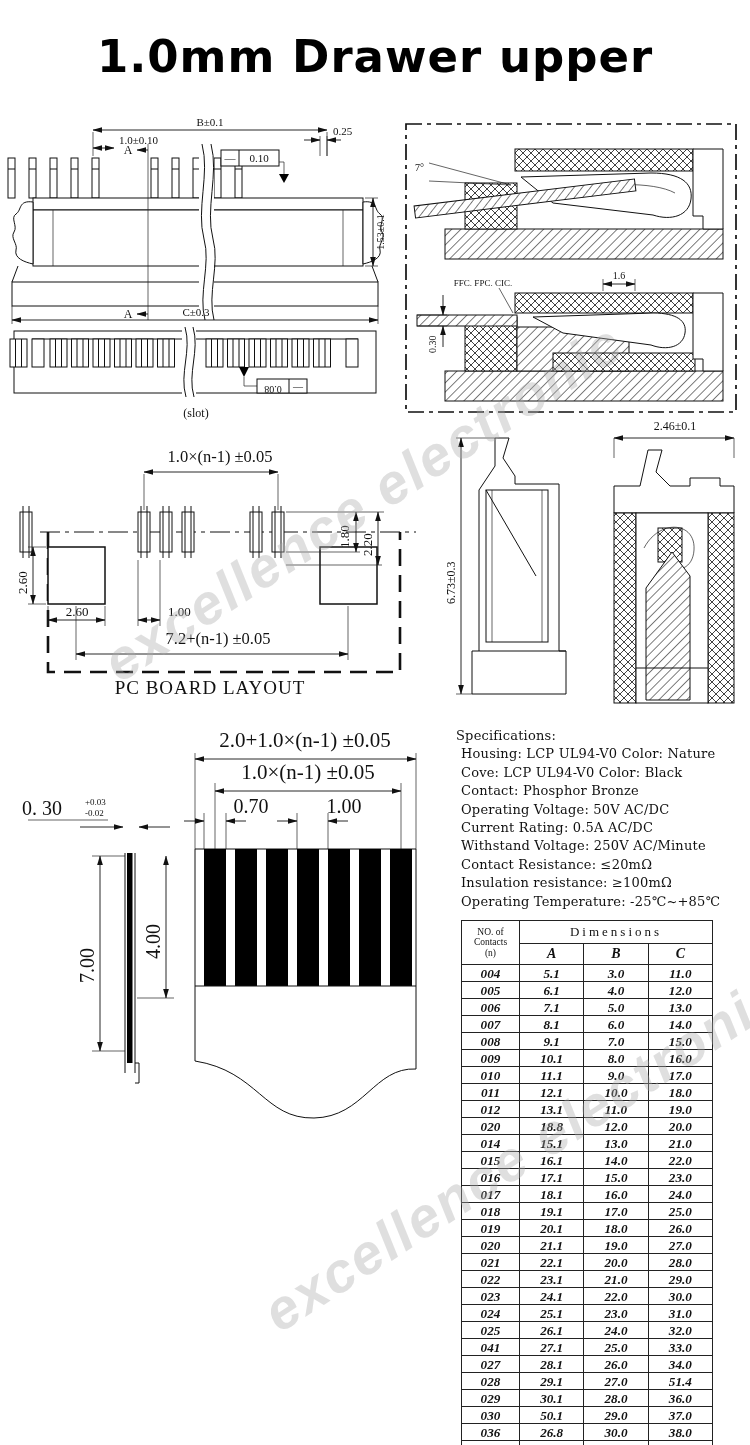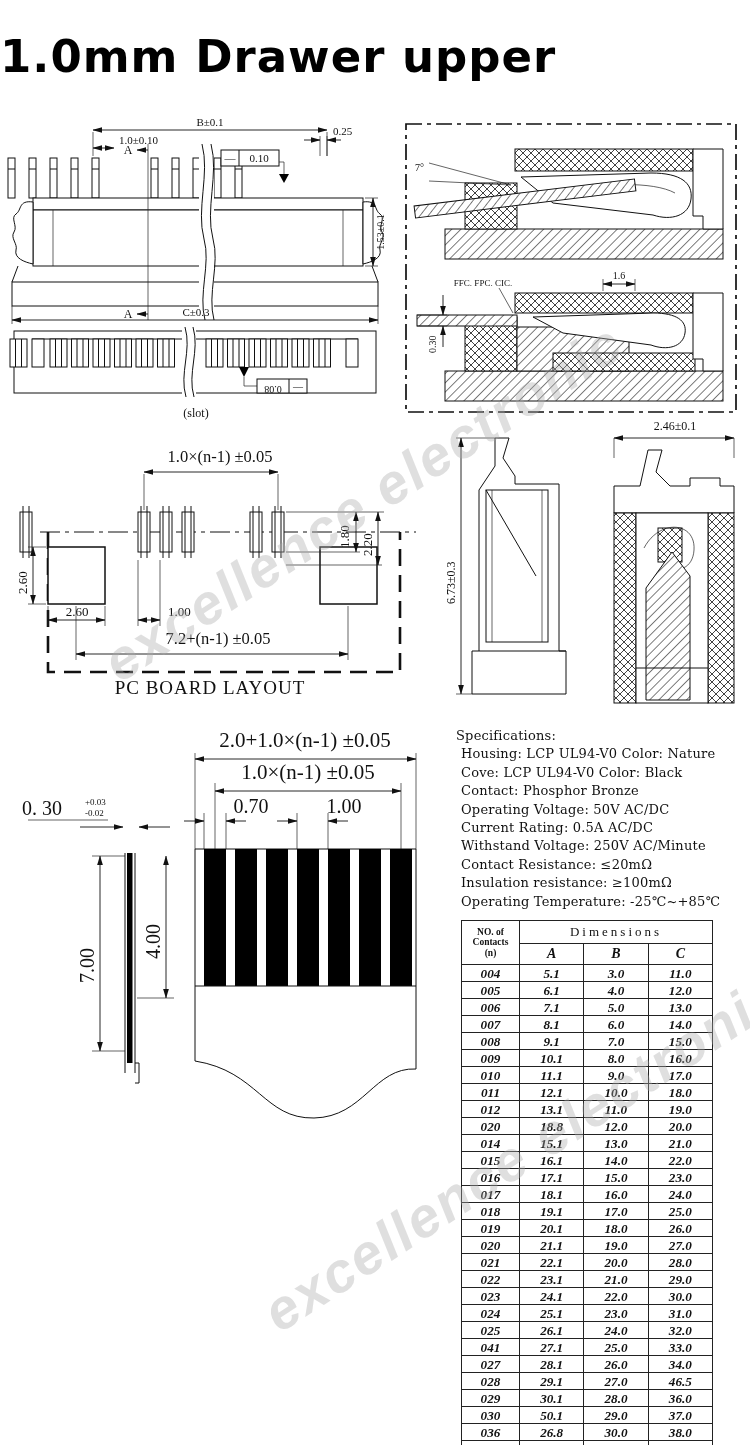--- a/index.html
+++ b/index.html
@@ -1,19 +1,19 @@
 <!DOCTYPE html>
 <html><head>
 <meta charset="utf-8">
 <style>
   html,body{margin:0;padding:0;background:#ffffff;}
   #page{position:relative;width:750px;height:1445px;background:#fff;overflow:hidden;
         font-family:"Liberation Serif",serif;color:#111;}
   .abs{position:absolute;}
-  #title{top:30px;left:0;width:750px;text-align:left;
+  #title{top:30px;left:0;width:750px;text-align:center;
          font-family:"DejaVu Sans",sans-serif;font-weight:bold;font-size:45px;letter-spacing:1px;color:#000;}
   svg{display:block;overflow:visible;}
   svg text{font-family:"Liberation Serif",serif;fill:#111;}
   .ln{stroke:#111;stroke-width:1;fill:none;}
   .thin{stroke:#222;stroke-width:0.7;fill:none;}
   .dim{stroke:#111;stroke-width:0.9;fill:none;}
   .wht{fill:#fff;stroke:#111;stroke-width:1;}
   .wht2{fill:#fff;stroke:#111;stroke-width:1.5;}
   .blk{fill:#000;stroke:none;}
   .t11{font-size:11px;}
@@ -26,21 +26,21 @@
   .t20{font-size:20px;}
   .t21{font-size:21px;}
   .mid{text-anchor:middle;}
   #specs{top:727px;left:456px;width:296px;font-family:"DejaVu Serif",serif;
          font-size:13px;line-height:18.4px;letter-spacing:0.2px;color:#111;}
   #specs .sp-line{padding-left:5px;white-space:nowrap;}
   #dim-table{border-collapse:collapse;background:#fff;table-layout:fixed;}
   #dim-table th,#dim-table td{border:1px solid #222;text-align:center;padding:0;}
   #dim-table{border:1.5px solid #111;}
   #dim-table td{font-style:italic;font-weight:bold;font-size:13.2px;height:16px;line-height:15px;}
-  #dim-table .colhead{font-size:9.5px;font-style:normal;font-weight:bold;line-height:10.5px;width:57px;}
+  #dim-table .colhead{font-size:9.5px;font-style:normal;font-weight:normal;line-height:10.5px;width:57px;}
   #dim-table .grouphead{font-size:13px;letter-spacing:3px;font-weight:normal;height:22px;}
   #dim-table .abc{font-style:italic;font-weight:bold;font-size:14px;height:20px;width:65px;}
   .wm{position:absolute;font-family:"Liberation Sans",sans-serif;font-weight:bold;font-style:italic;
       font-size:56px;color:rgba(170,170,170,0.38);white-space:nowrap;transform:rotate(-33deg);
       pointer-events:none;z-index:9;letter-spacing:2px;}
 </style>
 </head>
 <body>
 
 <div id="page">
@@ -514,21 +514,21 @@
         <tr>
           <td>027</td>
           <td>28.1</td>
           <td>26.0</td>
           <td>34.0</td>
         </tr>
         <tr>
           <td>028</td>
           <td>29.1</td>
           <td>27.0</td>
-          <td>46.5</td>
+          <td>51.4</td>
         </tr>
         <tr>
           <td>029</td>
           <td>30.1</td>
           <td>28.0</td>
           <td>36.0</td>
         </tr>
         <tr>
           <td>030</td>
           <td>50.1</td>

